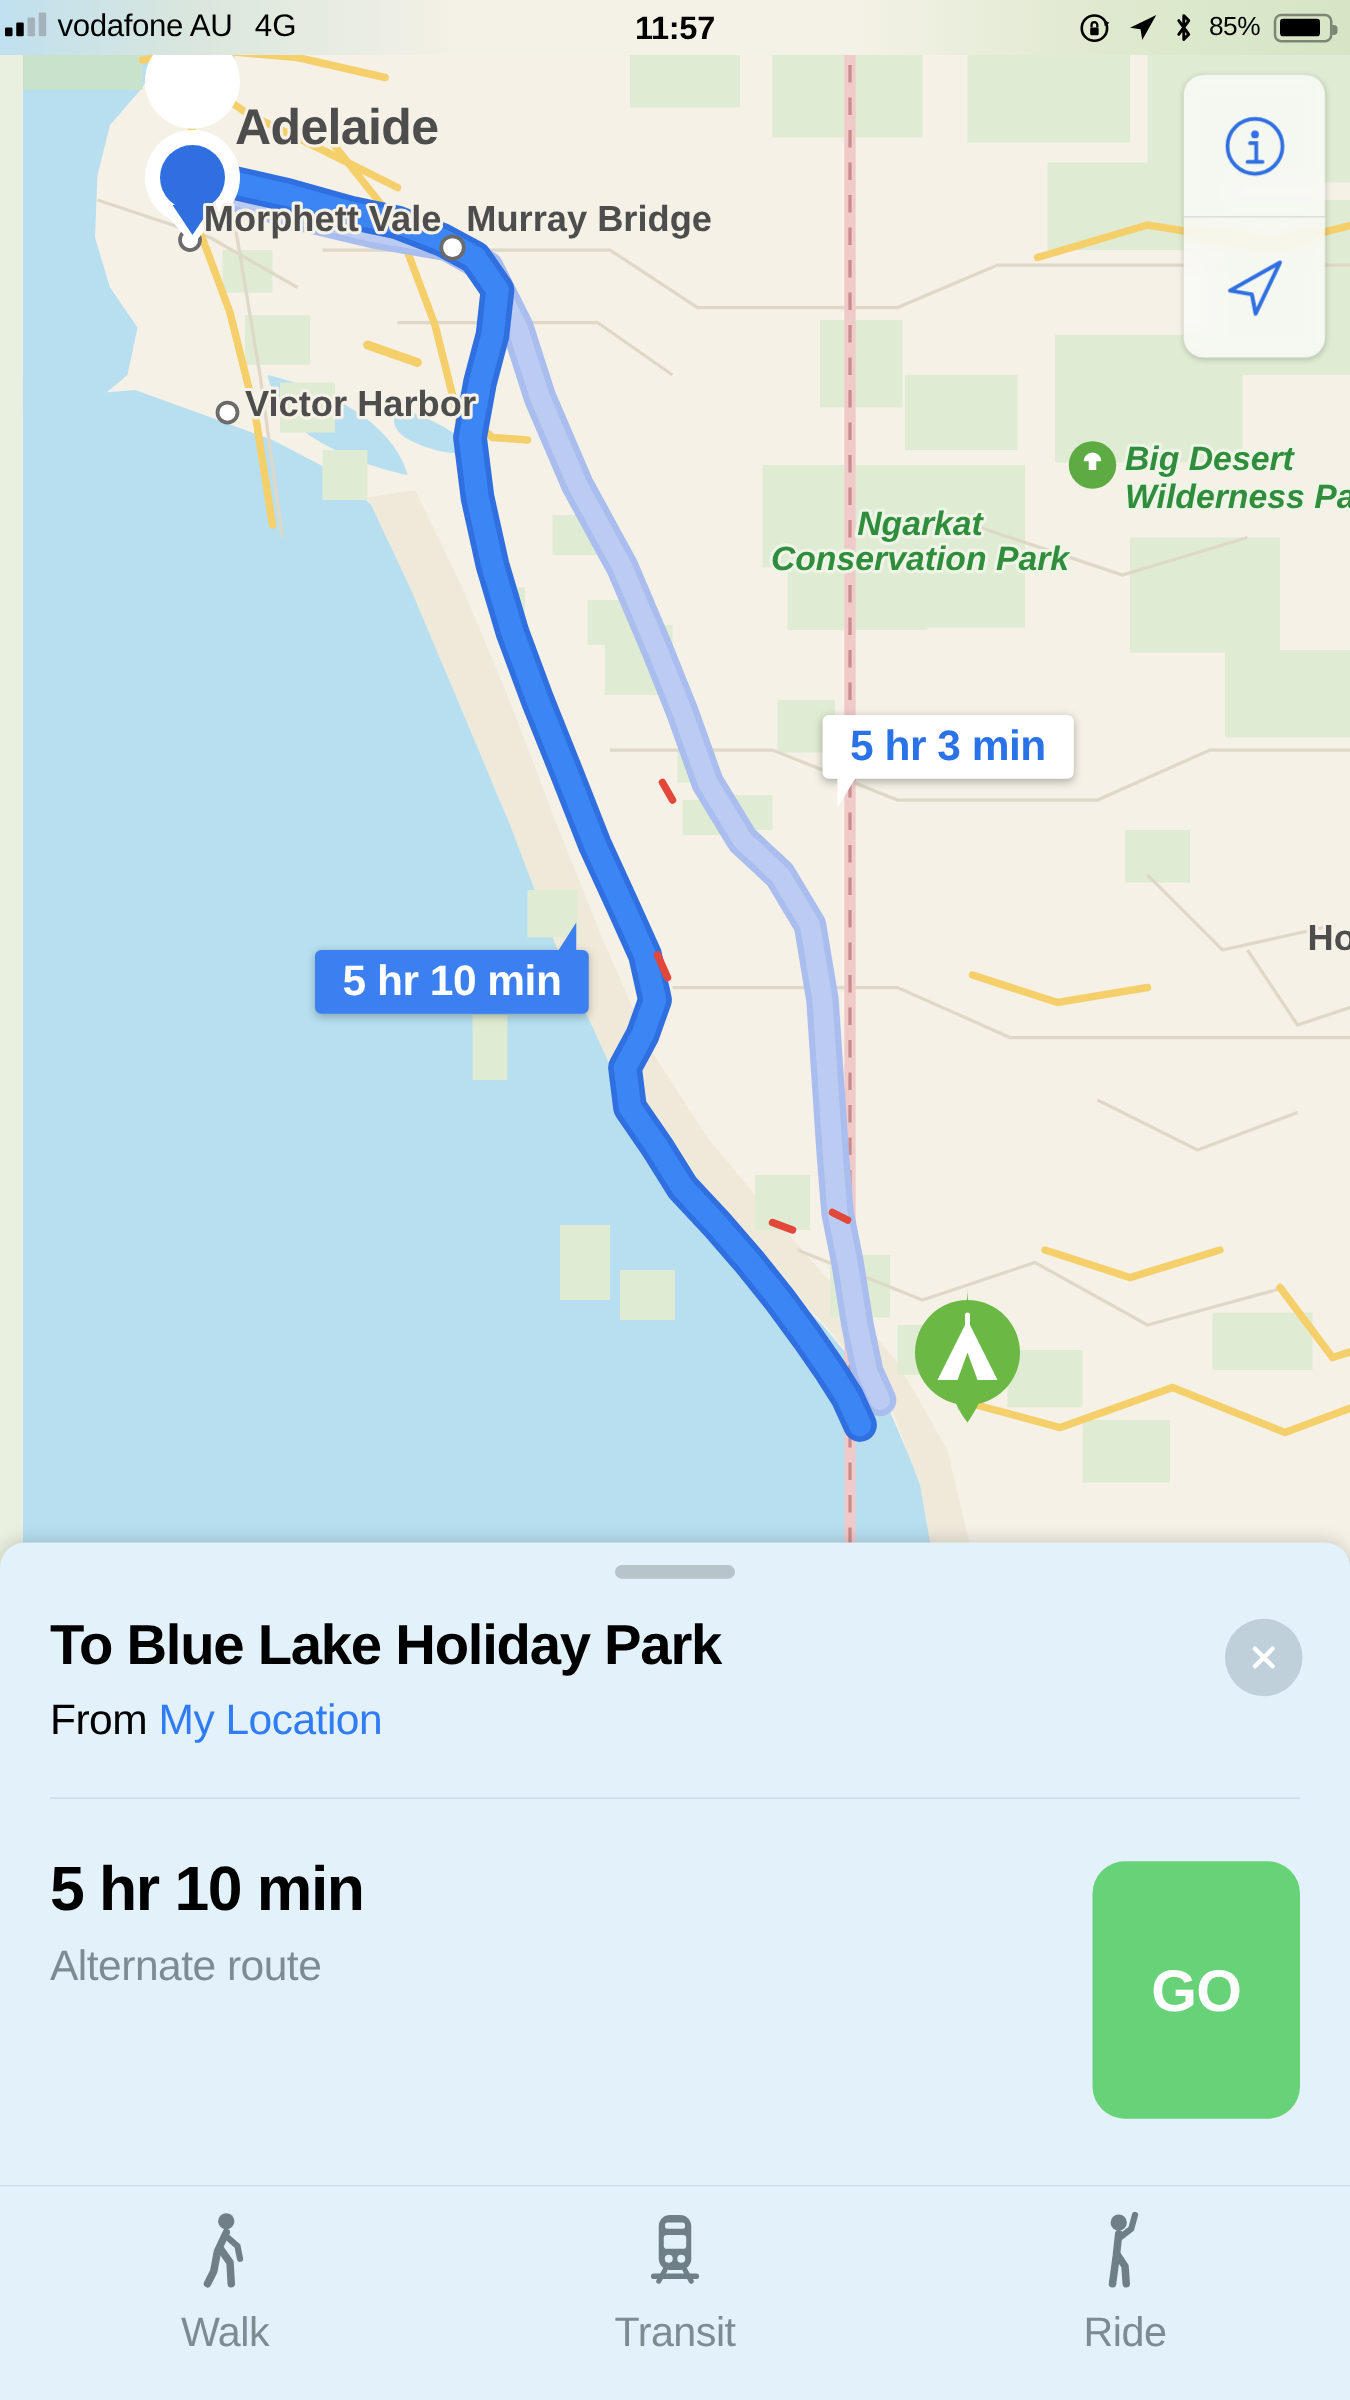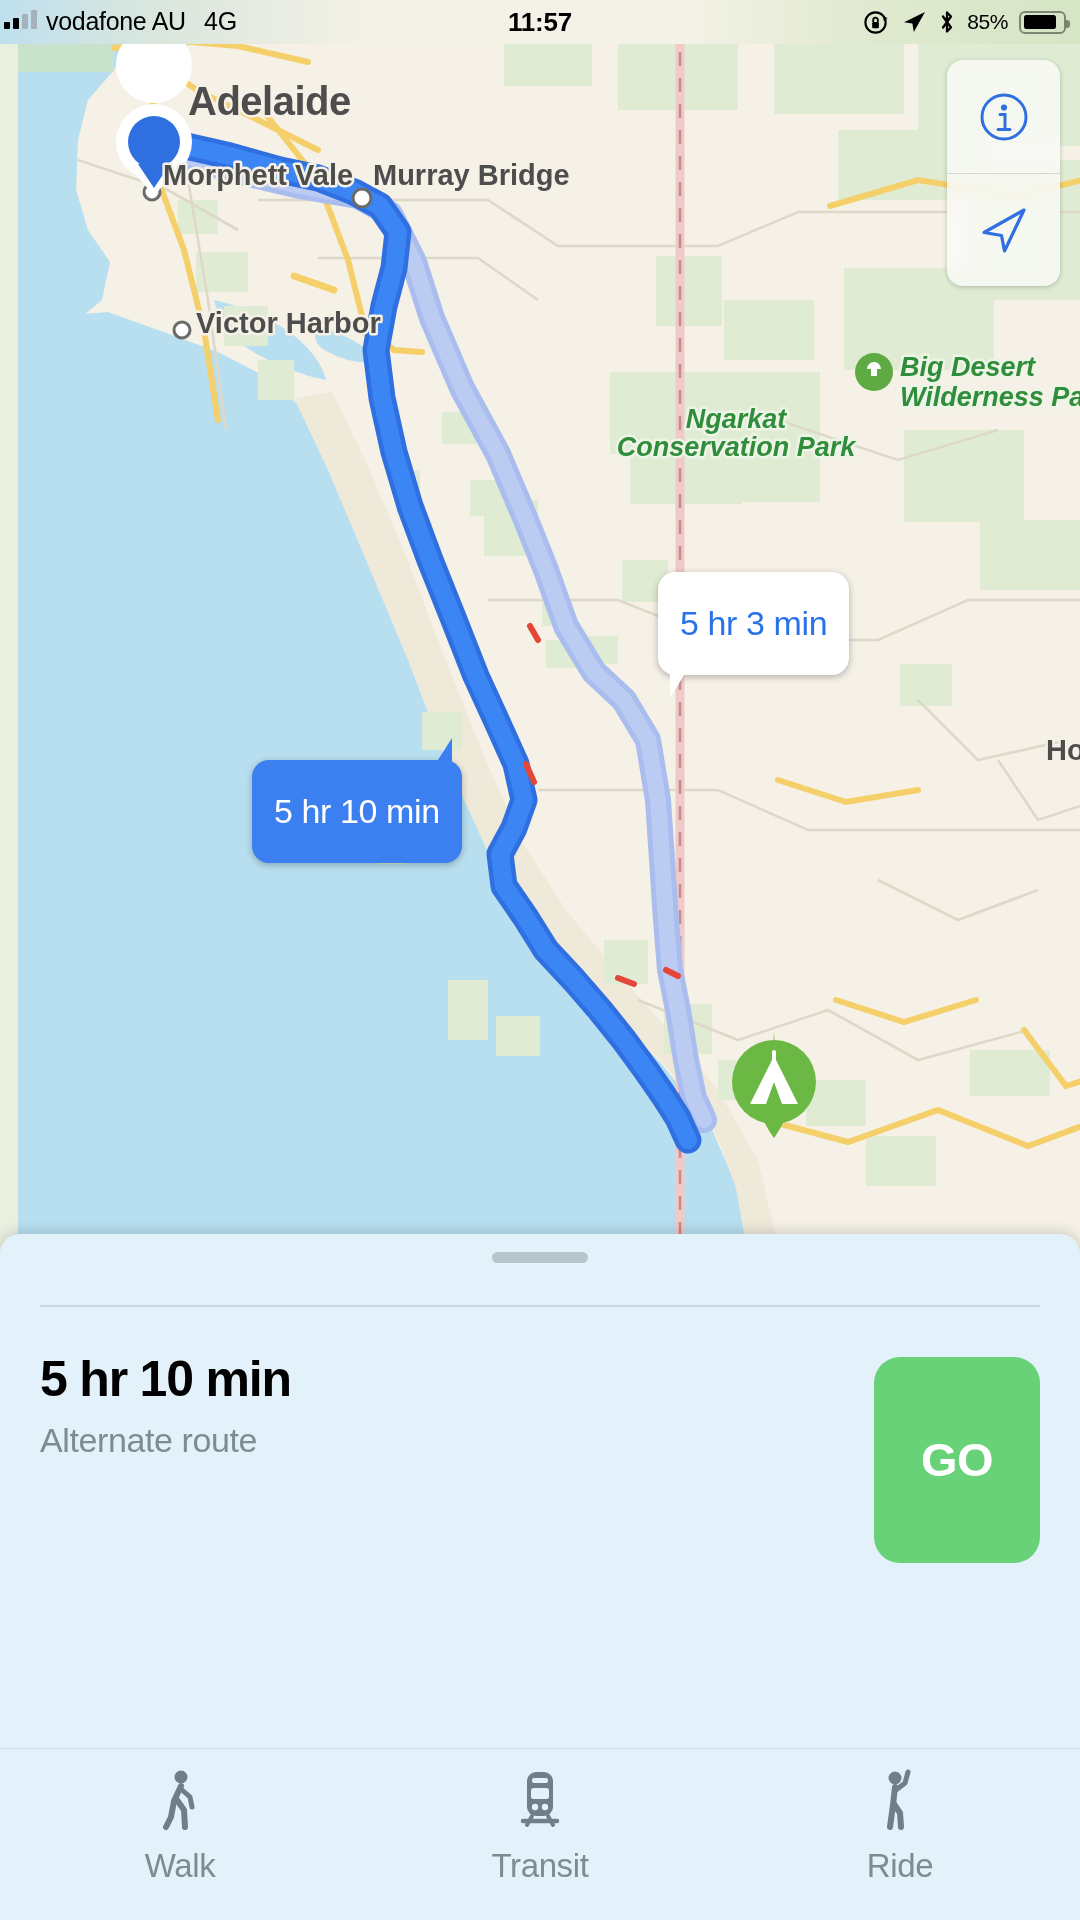--- a/index.html
+++ b/index.html
@@ -52,22 +52,22 @@
     position: absolute; right: 20px; top: 60px; width: 113px;
     background: rgba(250,250,248,.82); border-radius: 16px;
     box-shadow: 0 1px 5px rgba(0,0,0,.22); z-index: 40; overflow: hidden;
     backdrop-filter: blur(6px);
   }
   .mc-btn { height: 113px; display: flex; align-items: center; justify-content: center; }
   .mc-btn + .mc-btn { border-top: 1.5px solid rgba(0,0,0,.13); }
 
   
   .callout {
-    position: absolute; z-index: 30; border-radius: 17px;
-    padding: 32px 22px; font-size: 34px; font-weight: normal; letter-spacing: -0.4px;
+    position: absolute; z-index: 30; border-radius: 5px;
+    padding: 6px 22px; font-size: 34px; font-weight: bold; letter-spacing: -0.4px;
     white-space: nowrap;
   }
   .callout-alt {
     left: 658px; top: 572px; background: #ffffff; color: #2a72e8;
     box-shadow: 0 2px 7px rgba(0,0,0,.28);
   }
   .callout-alt::after {
     content: ""; position: absolute; left: 12px; bottom: -23px;
     border-left: 16px solid #ffffff; border-bottom: 26px solid transparent;
   }
@@ -345,20 +345,32 @@
       </svg>
     </div>
   </div>
 
   <div class="callout callout-alt">5 hr 3 min</div>
   <div class="callout callout-main">5 hr 10 min</div>
 
   <div class="sheet">
     <div class="grabber"></div>
 
+    <div class="sheet-head">
+      <div class="sheet-title">To Blue Lake Holiday Park</div>
+      <div class="sheet-sub">
+        <span>From</span>
+        <span class="loc">My Location</span>
+      </div>
+      <div class="close-btn">
+        <svg width="30" height="30" viewBox="0 0 30 30">
+          <path d="M8 8 L22 22 M22 8 L8 22" stroke="#ffffff" stroke-width="3.6" stroke-linecap="round"></path>
+        </svg>
+      </div>
+    </div>
 
     <div class="divider"></div>
 
     <div class="route">
       <div class="route-info">
         <div class="route-eta">5 hr 10 min</div>
         <div class="route-line">Alternate route</div>
       </div>
       <div class="go-btn">GO</div>
     </div>

